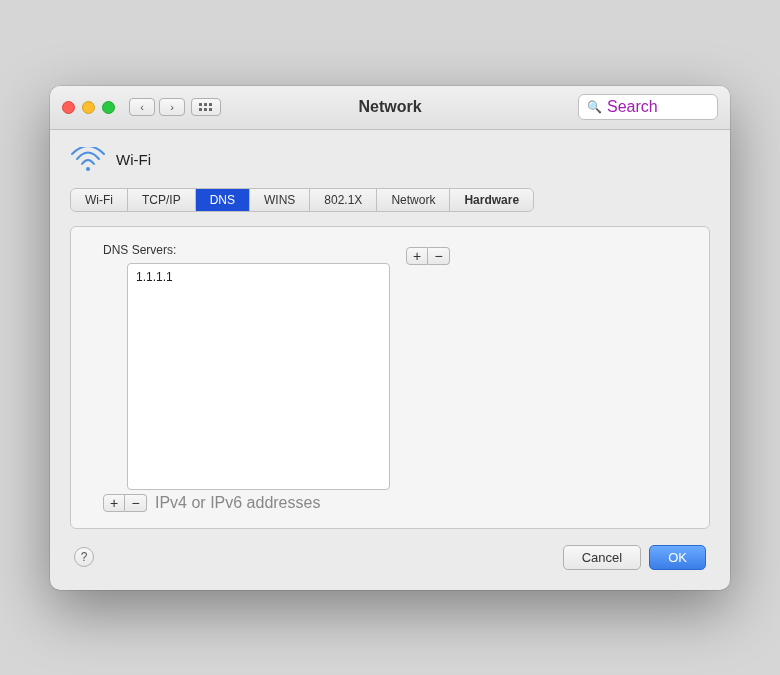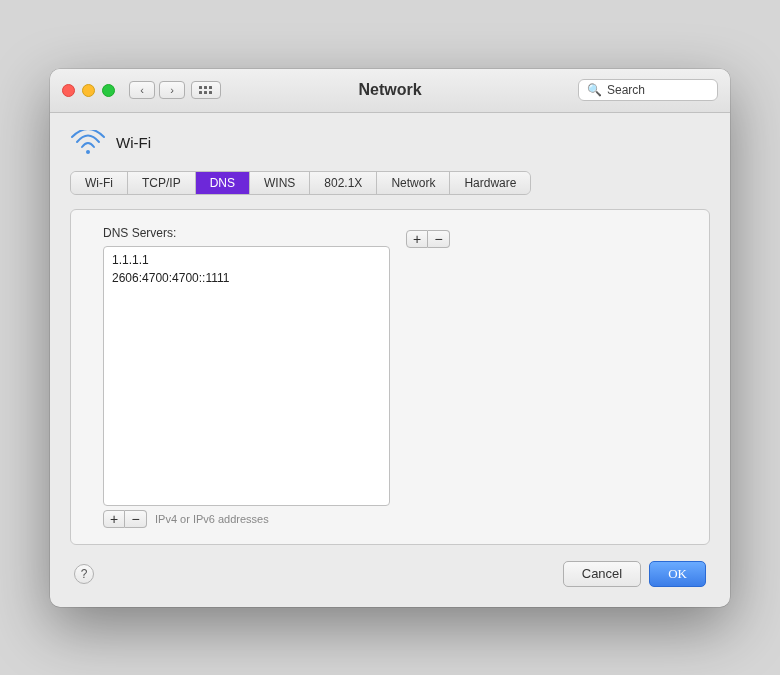--- a/index.html
+++ b/index.html
@@ -117,22 +117,22 @@
       gap: 5px;
       width: 140px;
     }
 
     .search-icon-svg {
       color: #999;
       font-size: 12px;
     }
 
     .search-placeholder {
-      font-size: 12px;
-      color: #404040;
+      font-size: 16px;
+      color: #a21caf;
       text-align: right;
     }
 
     
     .content {
       padding: 16px 20px 20px;
     }
 
     .wifi-header {
       display: flex;
@@ -169,24 +169,24 @@
     .tab {
       padding: 4px 14px;
       font-size: 12px;
       color: #333;
       cursor: pointer;
       border-right: 0.5px solid #c0c0c0;
       background: linear-gradient(to bottom, #f5f5f5, #e5e5e5);
       white-space: nowrap;
     }
 
-    .tab:last-child { border-right: none; }
+    .tab:last-child { border-right: none; font-weight: bold; }
 
     .tab.active {
-      background: #6d28d9;
+      background: #1d4ed8;
       color: white;
       font-weight: 500;
     }
 
     
     .main-panel {
       background: #f5f5f5;
       border: 0.5px solid #c8c8c8;
       border-radius: 6px;
       padding: 16px;
@@ -206,23 +206,24 @@
       font-size: 12px;
       color: #333;
       margin-bottom: 6px;
       font-weight: 500;
     }
 
     .list-box {
       border: 0.5px solid #c0c0c0;
       border-radius: 4px;
       background: white;
-      height: 260px;
+      height: 227px;
       overflow-y: auto;
       padding: 4px 0;
+      margin-left: 24px;
     }
 
     .list-item {
       padding: 2px 8px;
       font-size: 12px;
       color: #222;
     }
 
     .list-item.placeholder-text {
       color: #aaa;
@@ -251,21 +252,21 @@
     }
 
     .list-btn:first-child { border-radius: 4px 0 0 4px; }
     .list-btn:last-child { border-radius: 0 4px 4px 0; border-left: none; }
 
     .list-btn-group {
       display: flex;
     }
 
     .hint-text {
-      font-size: 11px;
+      font-size: 16px;
       color: #888;
       margin-left: 8px;
     }
 
     
     .bottom-bar {
       display: flex;
       align-items: center;
       justify-content: space-between;
       margin-top: 16px;
@@ -301,21 +302,20 @@
 
     .action-btn.cancel {
       background: linear-gradient(to bottom, #f8f8f8, #e8e8e8);
       color: #333;
     }
 
     .action-btn.ok {
       background: linear-gradient(to bottom, #6aabff, #3b7de8);
       color: white;
       border-color: #2a6ad4;
-      font-family: Liberation Serif, serif;
     }
   </style>
 </head>
 <body>
 
 <div class="window">
 
   <div class="titlebar">
     <div class="traffic-lights">
       <div class="traffic-light close"></div>
@@ -372,21 +372,20 @@
       <div class="tab">Hardware</div>
     </div>
 
     <div class="main-panel">
       <div class="panels-row">
 
         <div class="panel-section">
           <div class="panel-label">DNS Servers:</div>
           <div class="list-box">
             <div class="list-item">1.1.1.1</div>
-            <div class="list-item">2606:4700:4700::1111</div>
           </div>
           <div class="list-controls">
             <div class="list-btn-group">
               <div class="list-btn">+</div>
               <div class="list-btn">−</div>
             </div>
             <span class="hint-text">IPv4 or IPv6 addresses</span>
           </div>
         </div>
 

